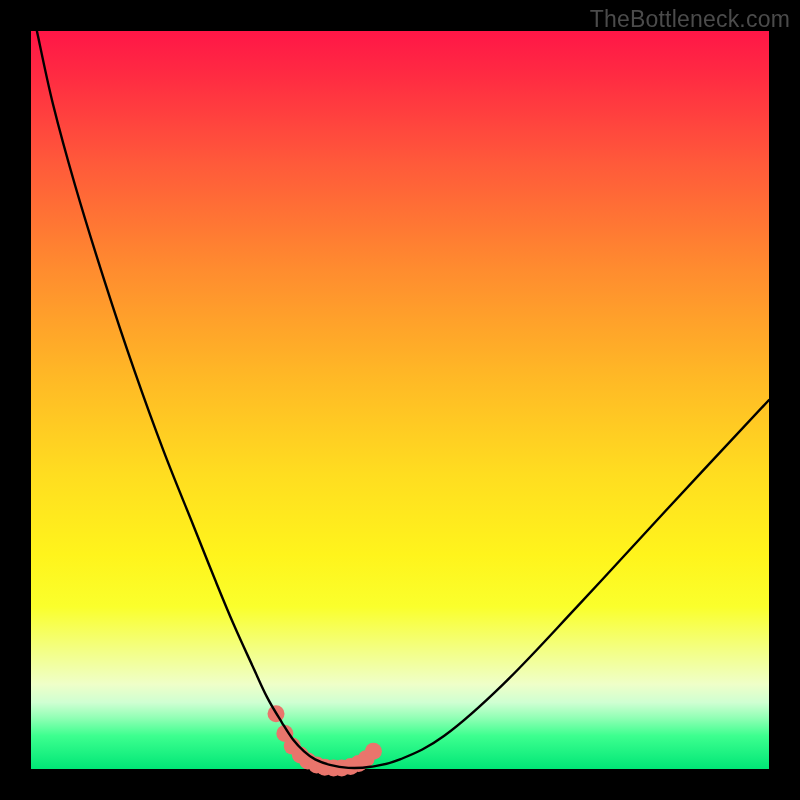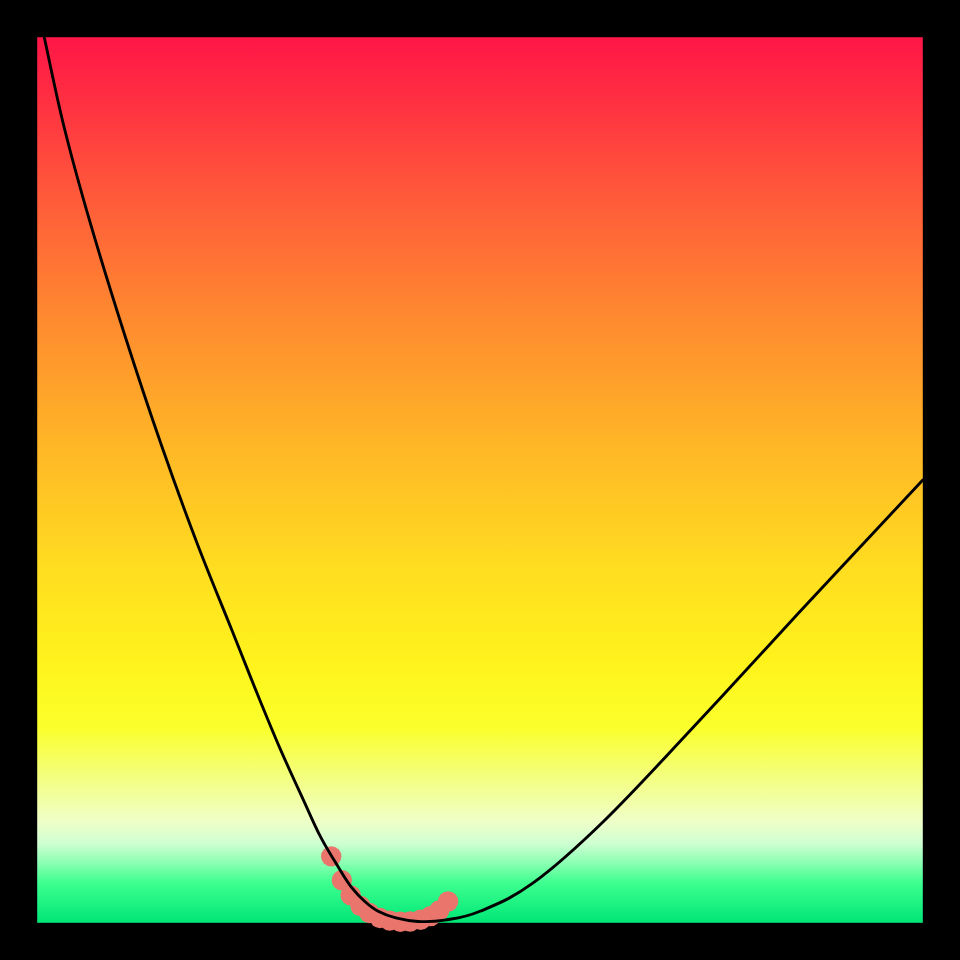--- a/index.html
+++ b/index.html
@@ -82,14 +82,15 @@
           <circle cx="319.55" cy="735.42" r="8.5" fill="#e9756c"></circle>
           <circle cx="327.67" cy="732.47" r="8.5" fill="#e9756c"></circle>
           <circle cx="335.05" cy="727.67" r="8.5" fill="#e9756c"></circle>
           <circle cx="342.43" cy="720.29" r="8.5" fill="#e9756c"></circle>
         </g>
       <path id="curve-path" fill="none" stroke="#000000" stroke-width="2.4" stroke-linecap="round" stroke-linejoin="round" d="M 5.90 0.00 C 8.83 13.28, 15.23 45.90, 22.14 73.80 C 29.05 101.70, 34.98 123.10, 44.28 154.98 C 53.58 186.86, 63.17 217.71, 73.80 250.92 C 84.43 284.13, 92.69 308.93, 103.32 339.48 C 113.95 370.03, 122.21 392.76, 132.84 420.66 C 143.47 448.56, 153.06 471.21, 162.36 494.46 C 171.66 517.71, 177.19 531.88, 184.50 549.81 C 191.81 567.74, 196.31 578.81, 202.95 594.09 C 209.59 609.37, 215.42 621.66, 221.40 634.68 C 227.38 647.70, 230.85 656.19, 236.16 666.41 C 241.47 676.64, 246.27 683.93, 250.92 691.51 C 255.57 699.08, 258.00 703.30, 261.99 708.48 C 265.98 713.66, 269.07 716.70, 273.06 720.29 C 277.05 723.87, 279.48 725.95, 284.13 728.41 C 288.78 730.86, 292.91 732.41, 298.89 733.94 C 304.87 735.47, 310.03 736.56, 317.34 736.89 C 324.65 737.23, 330.18 737.31, 339.48 735.79 C 348.78 734.26, 355.72 733.99, 369.00 728.41 C 382.28 722.83, 394.68 718.34, 413.28 704.79 C 431.88 691.24, 448.41 676.38, 472.32 653.13 C 496.23 629.88, 516.90 606.86, 546.12 575.64 C 575.34 544.42, 600.14 516.90, 634.68 479.70 C 669.22 442.50, 719.40 388.93, 738.00 369.00"></path>
     </svg>
 
   </div>
 
+  <div class="watermark">TheBottleneck.com</div>
 
 </div>
 
 </body></html>

